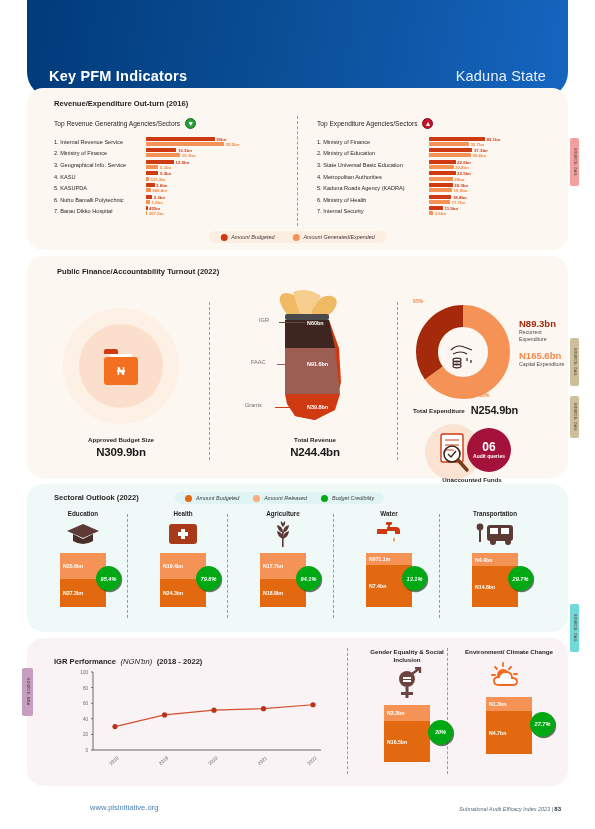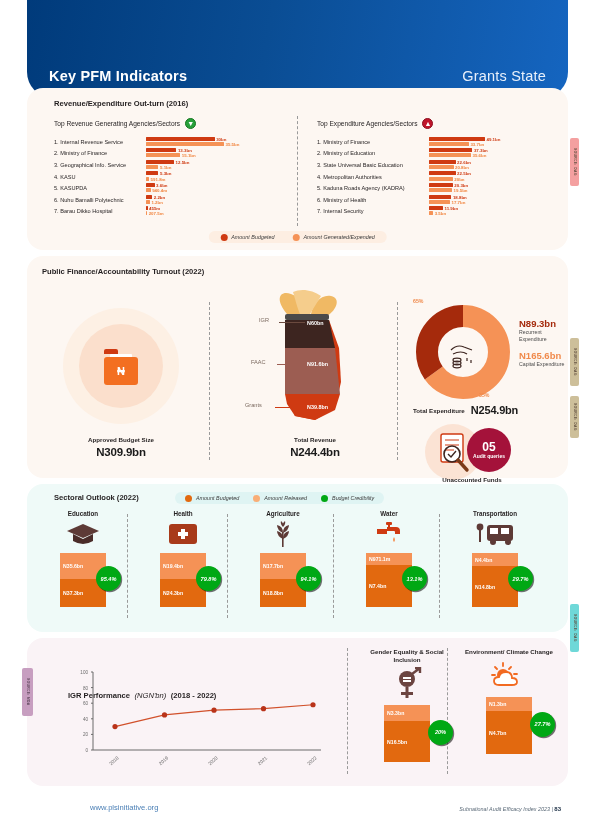--- a/index.html
+++ b/index.html
@@ -143,21 +143,21 @@
     display:flex;align-items:center;justify-content:center; letter-spacing:.3px;
   }
 </style>
 </head>
 <body>
 
 <div class="page">
 
   <div class="header">
     <div class="header-title">Key PFM Indicators</div>
-    <div class="header-state">Grants State</div>
+    <div class="header-state">Kaduna State</div>
   </div>
 
   <div class="panel" id="sec1">
     <div class="panel-title" style="position:absolute;left:27px;top:11px;">Revenue/Expenditure Out-turn (2016)</div>
 
     <div style="position:absolute;left:27px;top:30px;width:240px;">
       <div class="halfhead">
         <span class="sub-title">Top Revenue Generating Agencies/Sectors</span>
         <span class="circ-ico ico-green">▼</span>
       </div>
@@ -336,21 +336,21 @@
     <span>Amount Budgeted</span>
   </div>
   <div class="lg-item">
     <span class="lg-dot" style="background:#f59256"></span>
     <span>Amount Generated/Expended</span>
   </div>
       </div>
   </div>
 
   <div class="panel" id="sec2">
-    <div class="panel-title" style="position:absolute;left:15px;top:11px;">Public Finance/Accountability Turnout (2022)</div>
+    <div class="panel-title" style="position:absolute;left:30px;top:11px;">Public Finance/Accountability Turnout (2022)</div>
 
     <div class="circle-soft" style="left:36px;top:52px;width:116px;height:116px;background:#fdf0e4;"></div>
     <div class="circle-soft" style="left:52px;top:68px;width:84px;height:84px;background:#fbdfcc;"></div>
     <div>
       <div class="folder-tab" style="left:77px;top:93px;"></div>
       <div class="folder-paper" style="left:83px;top:98px;"></div>
       <div class="folder-ico" style="left:77px;top:101px;">₦</div>
     </div>
     <div class="stat-label" style="position:absolute;left:36px;top:180px;width:116px;">Approved Budget Size</div>
     <div class="stat-value" style="position:absolute;left:26px;top:190px;width:136px;">N309.9bn</div>
@@ -419,21 +419,21 @@
     <div>
       <svg width="48" height="48" style="position:absolute;left:404px;top:172px;">
         <rect x="10" y="6" width="22" height="28" rx="2" fill="#fff" stroke="#cf3a12" stroke-width="1.4"></rect>
         <path d="M14 12 h14 M14 17 h14 M14 22 h9" stroke="#cf3a12" stroke-width="1.2"></path>
         <circle cx="21" cy="26" r="8" fill="none" stroke="#3d2520" stroke-width="1.6"></circle>
         <path d="M17 26 l3 3 l5 -6" stroke="#3d2520" stroke-width="1.4" fill="none"></path>
         <line x1="27" y1="32" x2="36" y2="42" stroke="#7b3a18" stroke-width="3.4" stroke-linecap="round"></line>
       </svg>
     </div>
     <div class="audit-circle" style="left:440px;top:172px;">
-      <span class="audit-num">05</span>
+      <span class="audit-num">06</span>
       <span class="audit-txt">Audit queries</span>
     </div>
     <div class="stat-label" style="position:absolute;left:396px;top:180px;width:0;"></div>
     <div class="stat-label" style="position:absolute;left:390px;top:220px;width:110px;">Unaccounted Funds</div>
     <div class="stat-value" style="position:absolute;left:390px;top:230px;width:110px;">N194.4m</div>
   </div>
 
   <div class="panel" id="sec3">
     <div class="panel-title" style="position:absolute;left:27px;top:9px;">Sectoral Outlook (2022)</div>
     <div class="legend3" id="legend3">
@@ -548,21 +548,21 @@
     </div>
   </div>
       </div>
   <div class="vdash" style="left: 100px; top: 30px; height: 104px;"></div>
       <div class="vdash" style="left: 200px; top: 30px; height: 104px;"></div>
       <div class="vdash" style="left: 306px; top: 30px; height: 104px;"></div>
       <div class="vdash" style="left: 412px; top: 30px; height: 104px;"></div>
     </div>
 
   <div class="panel" id="sec4">
-    <div style="position:absolute;left:41px;top:12px;margin-top:34px;">
+    <div style="position:absolute;left:27px;top:12px;">
       <span class="panel-title">IGR Performance</span>
       <span class="panel-title" style="font-style:italic;font-weight:normal;">(NGN'bn)</span>
       <span class="panel-title">(2018 - 2022)</span>
     </div>
     <svg id="igr-svg" width="270" height="108" style="position:absolute;left:36px;top:28px;">
         <line x1="30" y1="6" x2="30" y2="84" stroke="#6b6b6b" stroke-width="1"></line>
         <line x1="30" y1="84" x2="258" y2="84" stroke="#6b6b6b" stroke-width="1"></line>
         <text x="25" y="86" text-anchor="end" class="axis-lbl" font-size="4.6" fill="#6b6b6b">0</text>
         <line x1="28" y1="84" x2="30" y2="84" stroke="#6b6b6b" stroke-width="1"></line>
         <text x="25" y="70.4" text-anchor="end" class="axis-lbl" font-size="4.6" fill="#6b6b6b">20</text>

